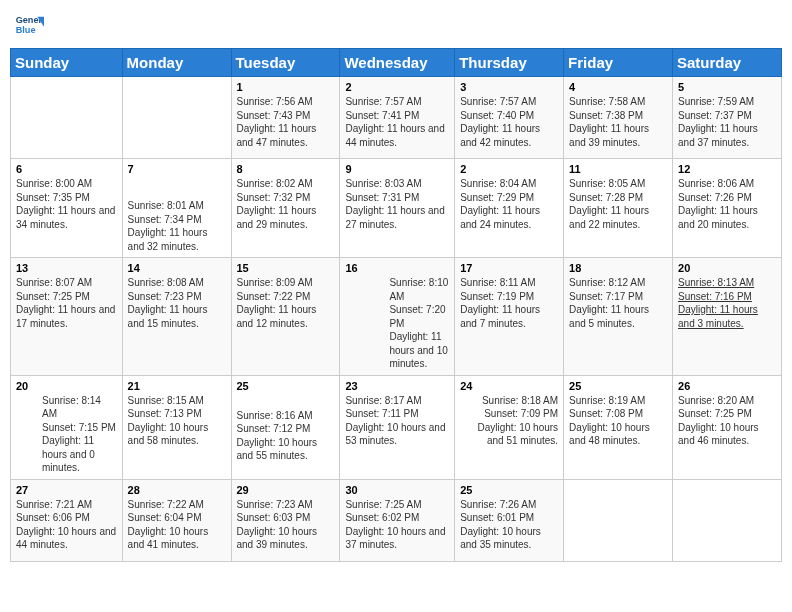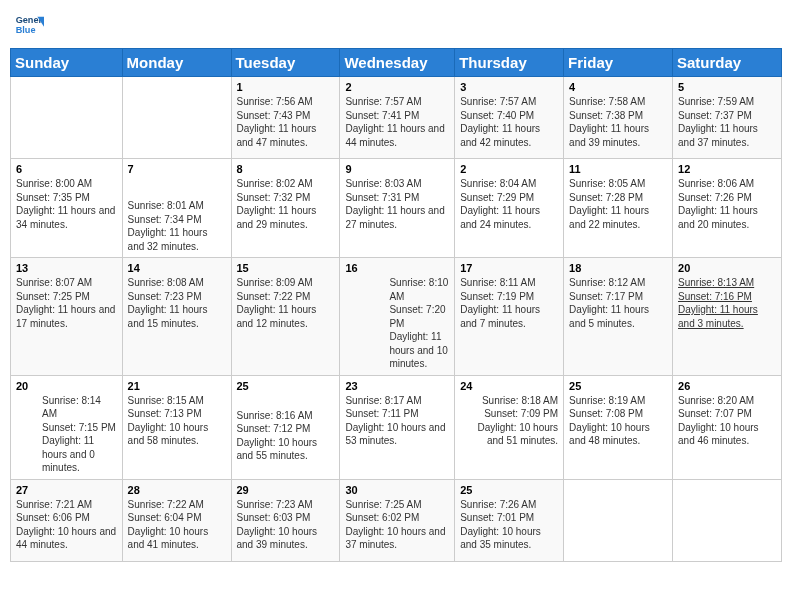--- a/index.html
+++ b/index.html
@@ -269,21 +269,21 @@
         </td>
         <td>
           <span class="day-num">25</span>
           <div class="day-info" style="white-space: pre-line;">Sunrise: 8:19 AM
 Sunset: 7:08 PM
 Daylight: 10 hours and 48 minutes.</div>
         </td>
         <td>
           <span class="day-num">26</span>
           <div class="day-info" style="white-space: pre-line;">Sunrise: 8:20 AM
-Sunset: 7:07 PM
+Sunset: 7:25 PM
 Daylight: 10 hours and 46 minutes.</div>
         </td>
       </tr>
       <tr>
         <td>
           <span class="day-num">27</span>
           <div class="day-info" style="white-space: pre-line;">Sunrise: 7:21 AM
 Sunset: 6:06 PM
 Daylight: 10 hours and 44 minutes.</div>
         </td>
@@ -301,20 +301,20 @@
         </td>
         <td>
           <span class="day-num">30</span>
           <div class="day-info" style="white-space: pre-line;">Sunrise: 7:25 AM
 Sunset: 6:02 PM
 Daylight: 10 hours and 37 minutes.</div>
         </td>
         <td>
           <span class="day-num">25</span>
           <div class="day-info" style="white-space: pre-line;">Sunrise: 7:26 AM
-Sunset: 7:01 PM
+Sunset: 6:01 PM
 Daylight: 10 hours and 35 minutes.</div>
         </td>
         <td class="empty-cell"></td>
         <td class="empty-cell"></td>
       </tr>
     </tbody>
 </table>
 
 </body></html>

